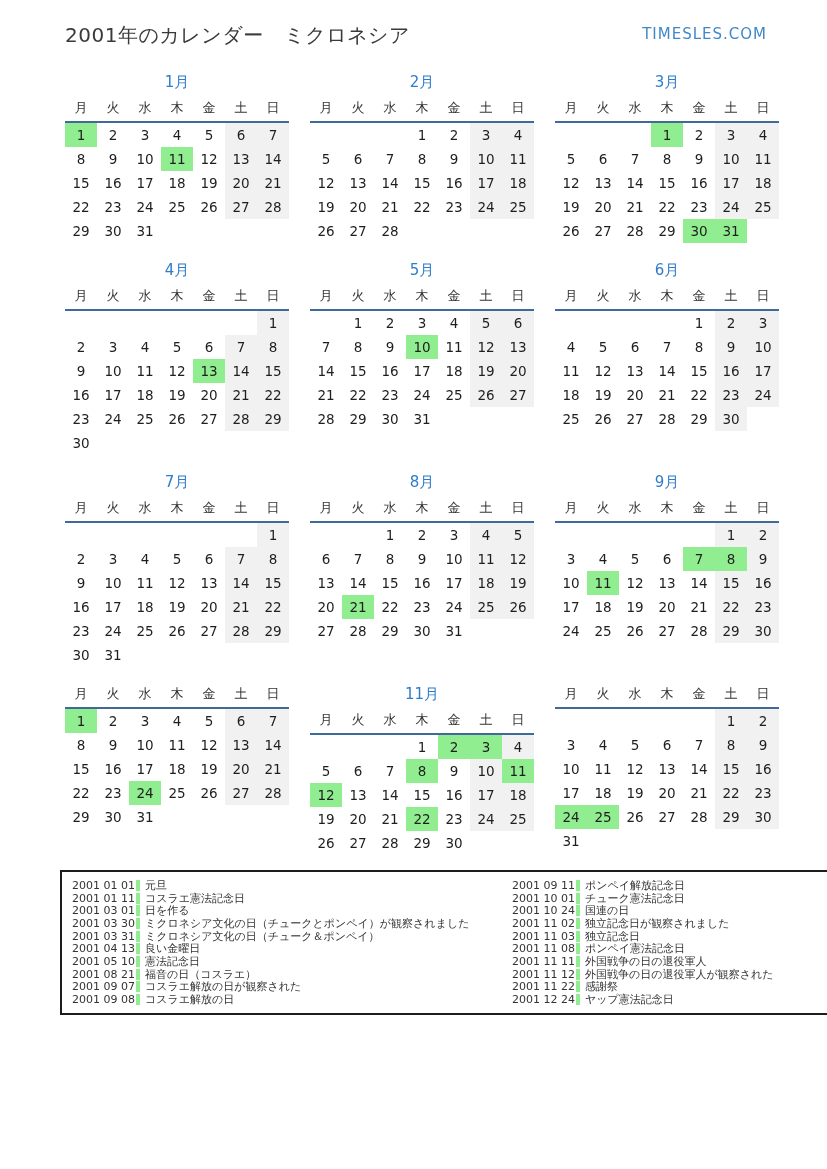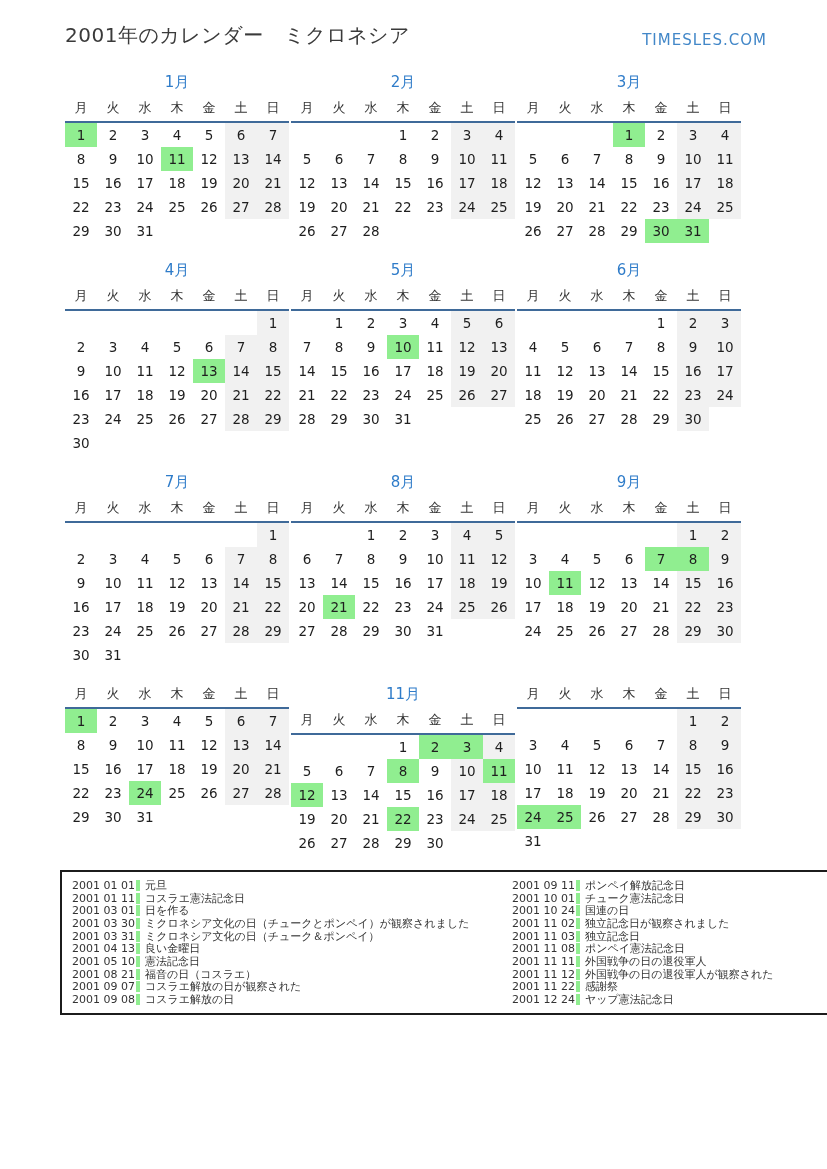--- a/index.html
+++ b/index.html
@@ -2,28 +2,28 @@
 <html><head>
 <meta charset="utf-8">
 <style>
   html,body{margin:0;padding:0;background:#fff;}
   body{
     width:827px;height:1169px;position:relative;
     font-family:"DejaVu Sans","Liberation Sans",sans-serif;
     color:#1e1e1e;overflow:hidden;
   }
   .page{padding:22px 0 0 65px;}
-  .page-header{display:flex;justify-content:space-between;align-items:flex-end;width:702px;margin-bottom:24px;}
+  .page-header{display:flex;justify-content:space-between;align-items:flex-start;width:702px;margin-bottom:24px;}
   .title{font-size:20px;color:#3a3a3a;letter-spacing:0.5px;}
   .logo{font-size:15px;color:#4287c8;letter-spacing:1px;margin-top:3px;text-decoration:none;}
   .cal-grid{
     display:grid;
     grid-template-columns:repeat(3,224px);
     grid-template-rows:188px 212px 212px auto;
-    column-gap:2px;
+    column-gap:21px;
     align-items:start;
   }
   .month{width:224px;}
   .month-title{text-align:center;color:#2f7cc9;font-size:15px;height:20px;margin-bottom:6px;}
   .weekhead{display:flex;border-bottom:2px solid #3f6a99;padding-bottom:4px;}
   .weekhead span{width:32px;text-align:center;font-size:13px;color:#333;}
   .weekrow{display:flex;}
   .day{width:32px;height:24px;line-height:24px;text-align:center;font-size:13.5px;color:#1e1e1e;}
   .day.wknd{background:#f1f1f1;}
   .day.hl{background:#90ee90;}

